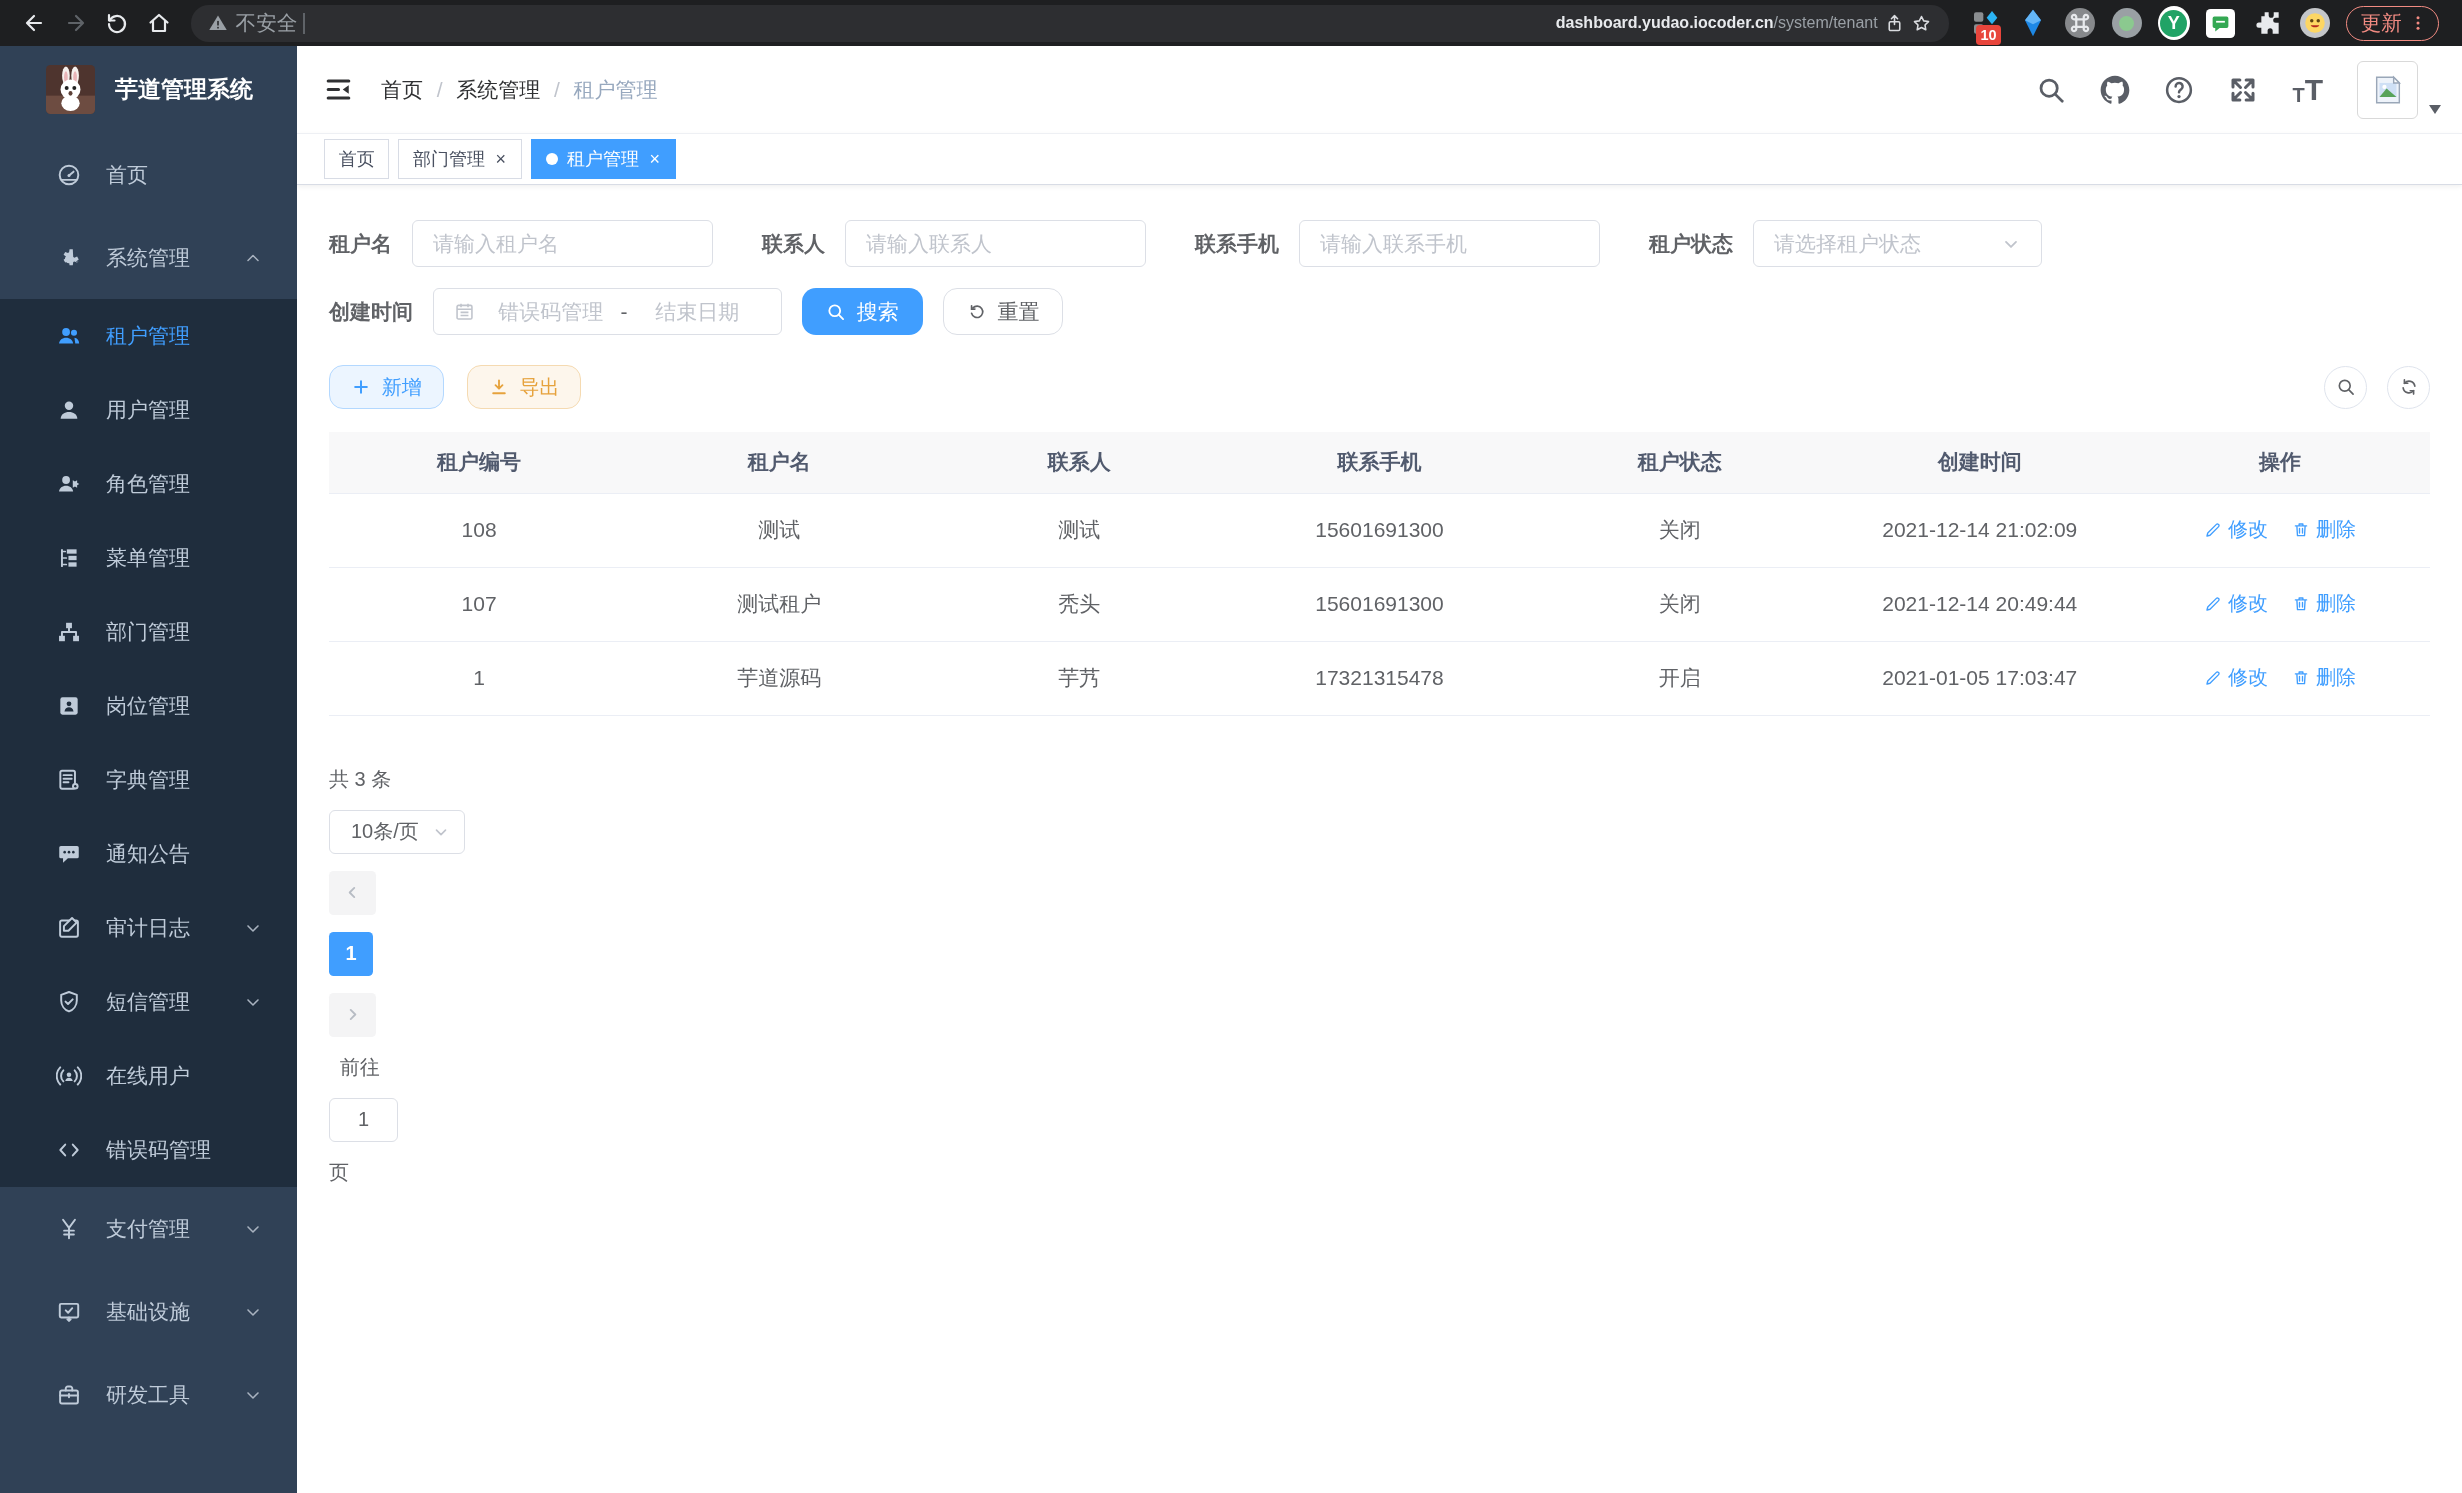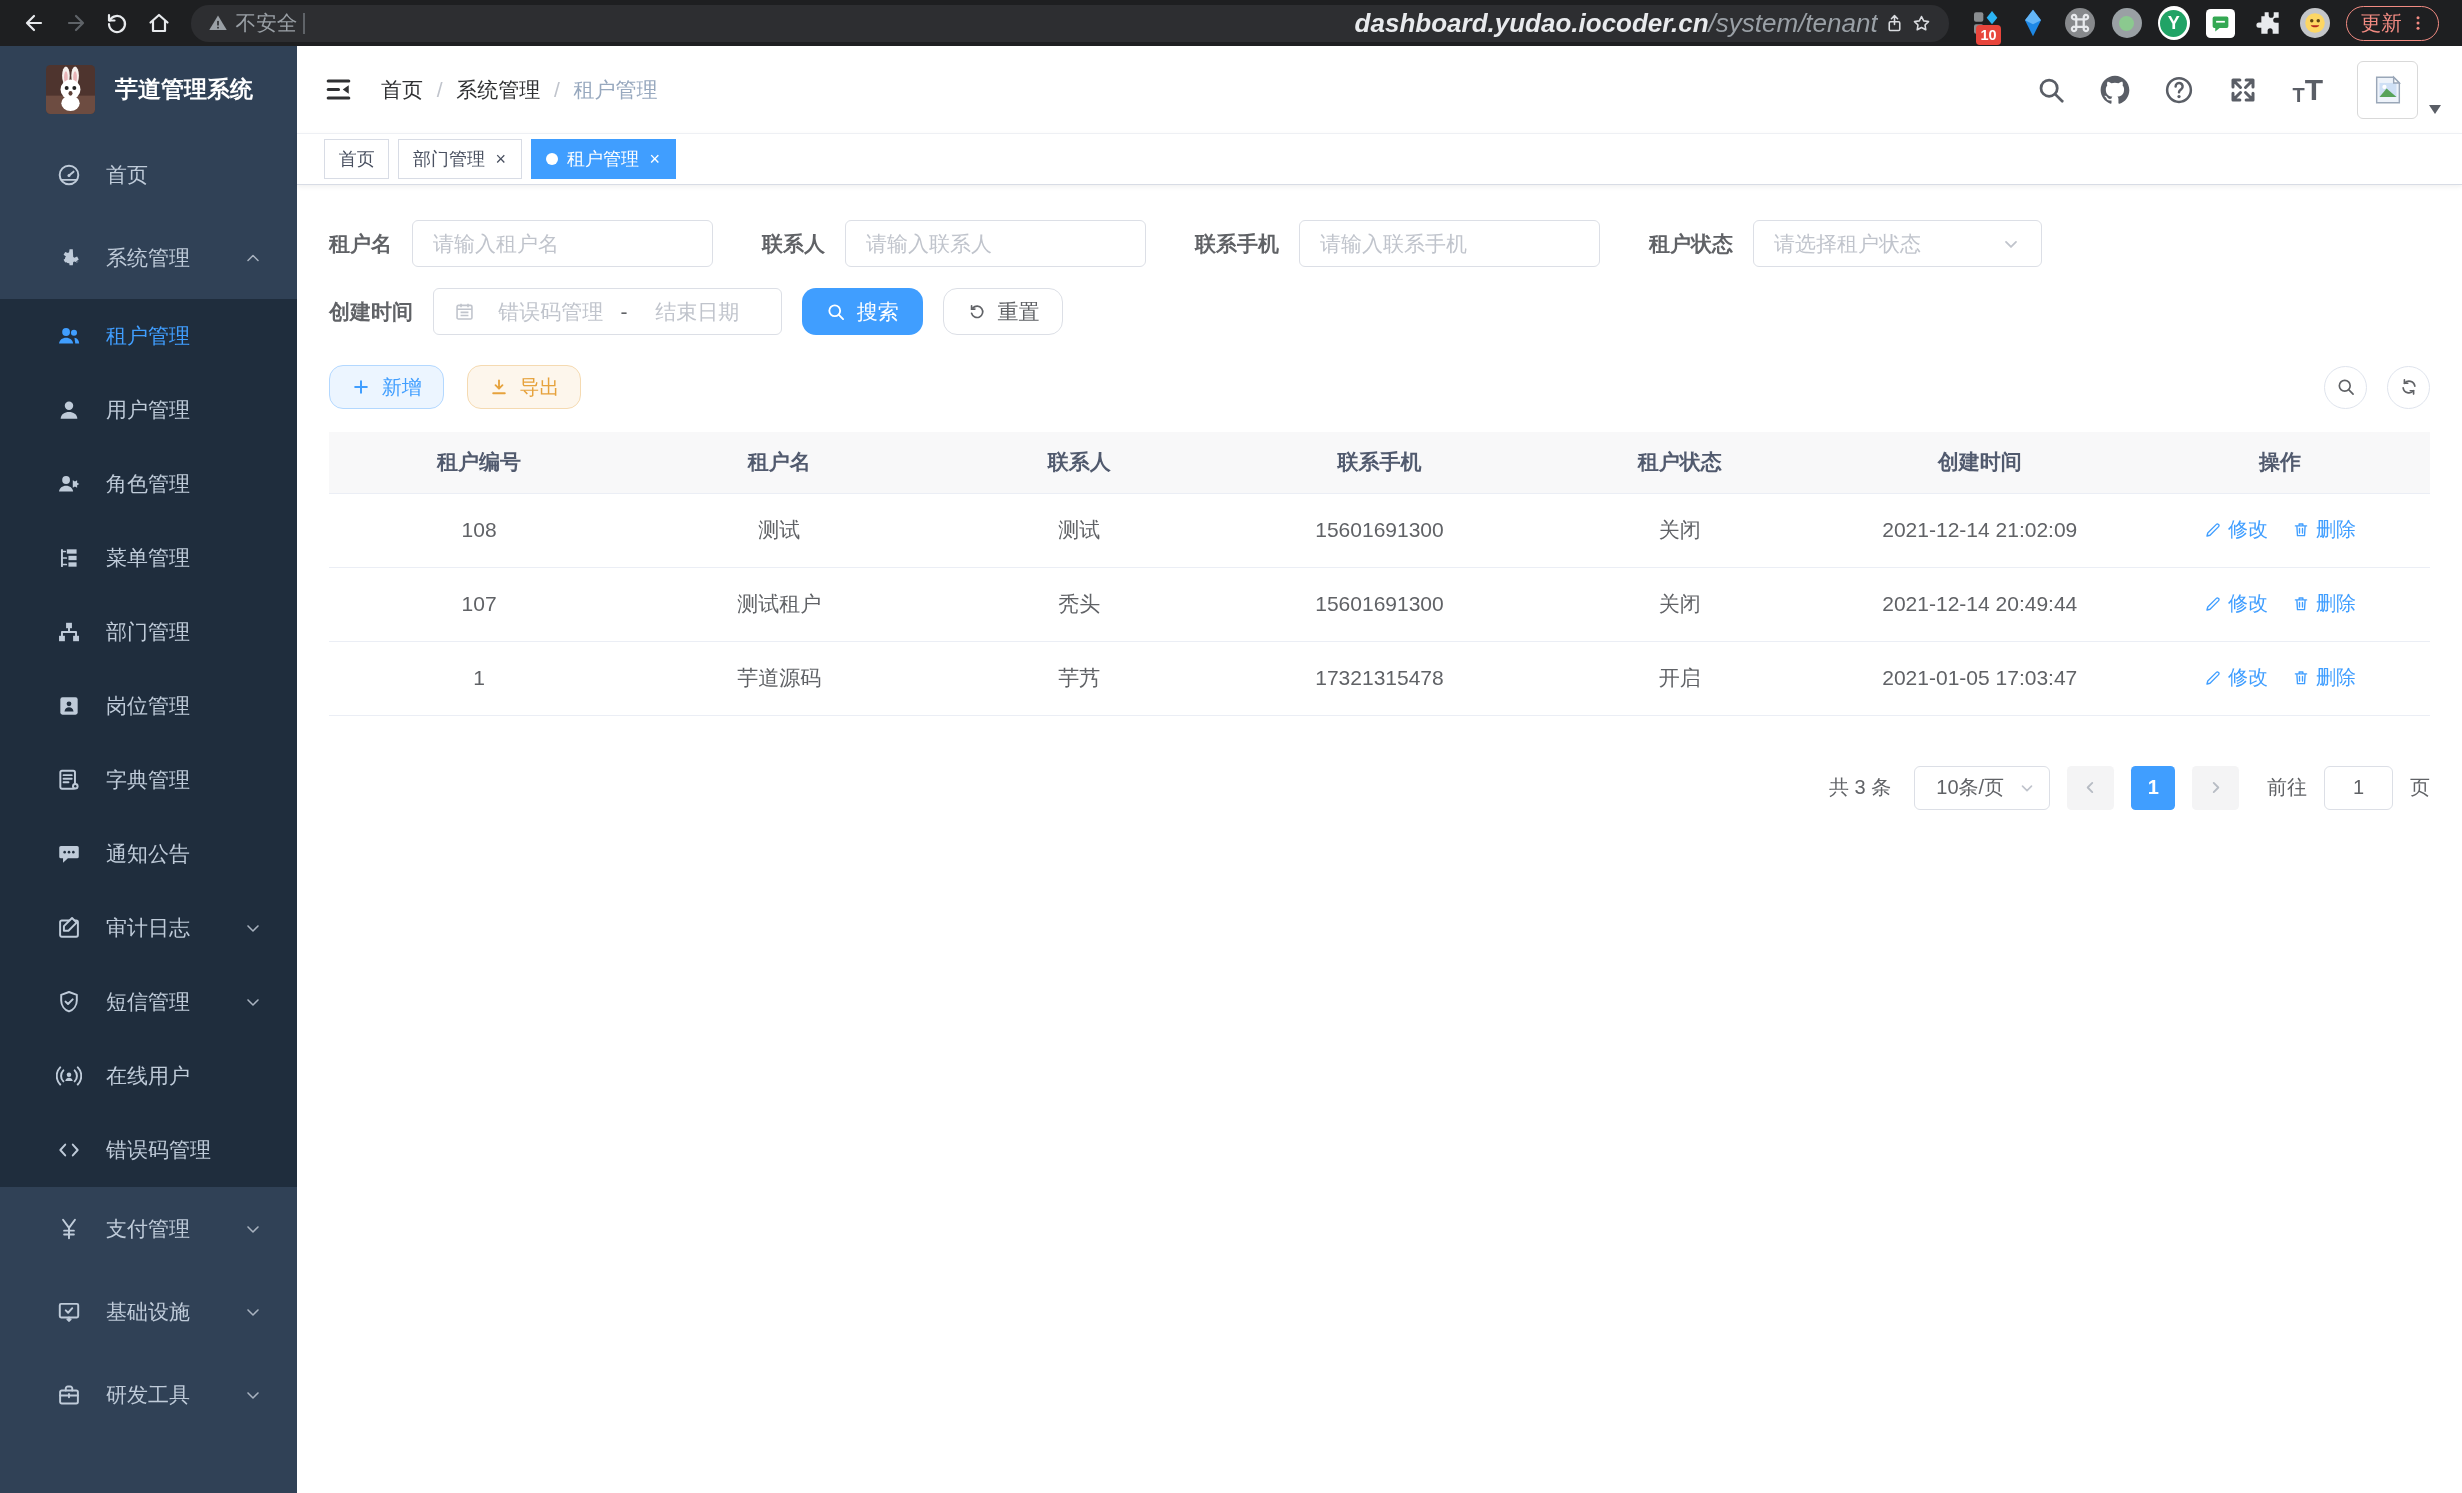--- a/index.html
+++ b/index.html
@@ -13,21 +13,21 @@
   .bnav { width:34px; height:34px; display:flex; align-items:center; justify-content:center;
     color:#e8eaed; flex:none; }
   .bnav.disabled { color:#5f6368; }
   .bnav svg { width:24px; height:24px; }
   .omnibox { flex:1; height:37px; background:#2d2e31; border-radius:18px; margin:0 7.6px;
     display:flex; align-items:center; padding:0 17px; gap:6px; min-width:0;text-align:right; }
   .omnibox .warn { color:#9aa0a6; display:flex; align-items:center; gap:7.6px; flex:none; }
   .omnibox .warn svg { width:20px; height:20px; }
   .sec-label { color:#9aa0a6; font-size:20.6px; }
   .url-div { width:1.5px; height:21px; background:#5f6368; flex:none; }
-  .url { font-size:26px; white-space:nowrap; overflow:hidden; flex:1;font-style:italic; }
+  .url { font-size:16px; white-space:nowrap; overflow:hidden; flex:1; }
   .url .host { color:#e8eaed; font-weight:600; }
   .url .path { color:#9aa0a6; }
   .omni-ic { color:#dadce0; flex:none; display:flex; }
   .omni-ic svg { width:21px; height:21px; }
   .ext-strip { display:flex; align-items:center; gap:15px; padding:0 6px; flex:none; }
   .ext { width:32px; height:32px; position:relative; display:flex; align-items:center; justify-content:center; flex:none; }
   .ext .badge { position:absolute; left:6px; bottom:-6px; background:#e8453c; color:#fff;
     font-size:14.5px; line-height:20px; padding:0 4.6px; border-radius:3.8px; font-weight:700; }
   .circle40 { width:30px; height:30px; border-radius:50%; display:flex; align-items:center; justify-content:center; }
   .update-pill { border:1.5px solid #f28b82; color:#f28b82; border-radius:18px; height:35px;
@@ -115,22 +115,22 @@
   .circle-btn svg { width:20px; height:20px; }
 
   table.grid { width:100%; border-collapse:collapse; margin-top:23px; table-layout:fixed; }
   .grid th { background:#f8f8f9; color:#515a6e; font-size:21px; font-weight:700; height:61px;
     border-bottom:1.5px solid #ebeef5; text-align:center; }
   .grid td { height:74px; font-size:21px; color:#606266; text-align:center; border-bottom:1.5px solid #ebeef5; }
   .op-link { color:#409eff; font-size:20px; display:inline-flex; align-items:center; gap:6px;
     margin:0 12px; cursor:pointer; }
   .op-link svg { width:18px; height:18px; }
 
-  .pagination { display:flex; align-items:center; justify-content:flex-end; gap:17px;
-    margin-top:50px; font-size:20px; color:#606266; }
+  .pagination { display:flex; justify-content:flex-end; gap:17px;
+    margin-top:50px; font-size:20px; color:#606266;flex-direction:column; }
   .pg-total { margin-right:6px; }
   .pg-size { width:136px; height:44px; border:1.5px solid #dcdfe6; border-radius:6px;
     display:flex; align-items:center; padding:0 13.7px 0 21px; color:#606266; background:#fff; }
   .pg-size .sel-chev svg { width:18px; height:18px; }
   .pg-btn { width:47px; height:44px; background:#f4f4f5; border-radius:4.6px; display:flex;
     align-items:center; justify-content:center; color:#b7bcc4; cursor:pointer; }
   .pg-btn svg { width:17px; height:17px; }
   .pg-page { width:44px; height:44px; background:#409eff; color:#fff; border-radius:4.6px;
     display:flex; align-items:center; justify-content:center; font-weight:700; }
   .pg-goto-input { width:69px; height:44px; border:1.5px solid #dcdfe6; border-radius:6px;

